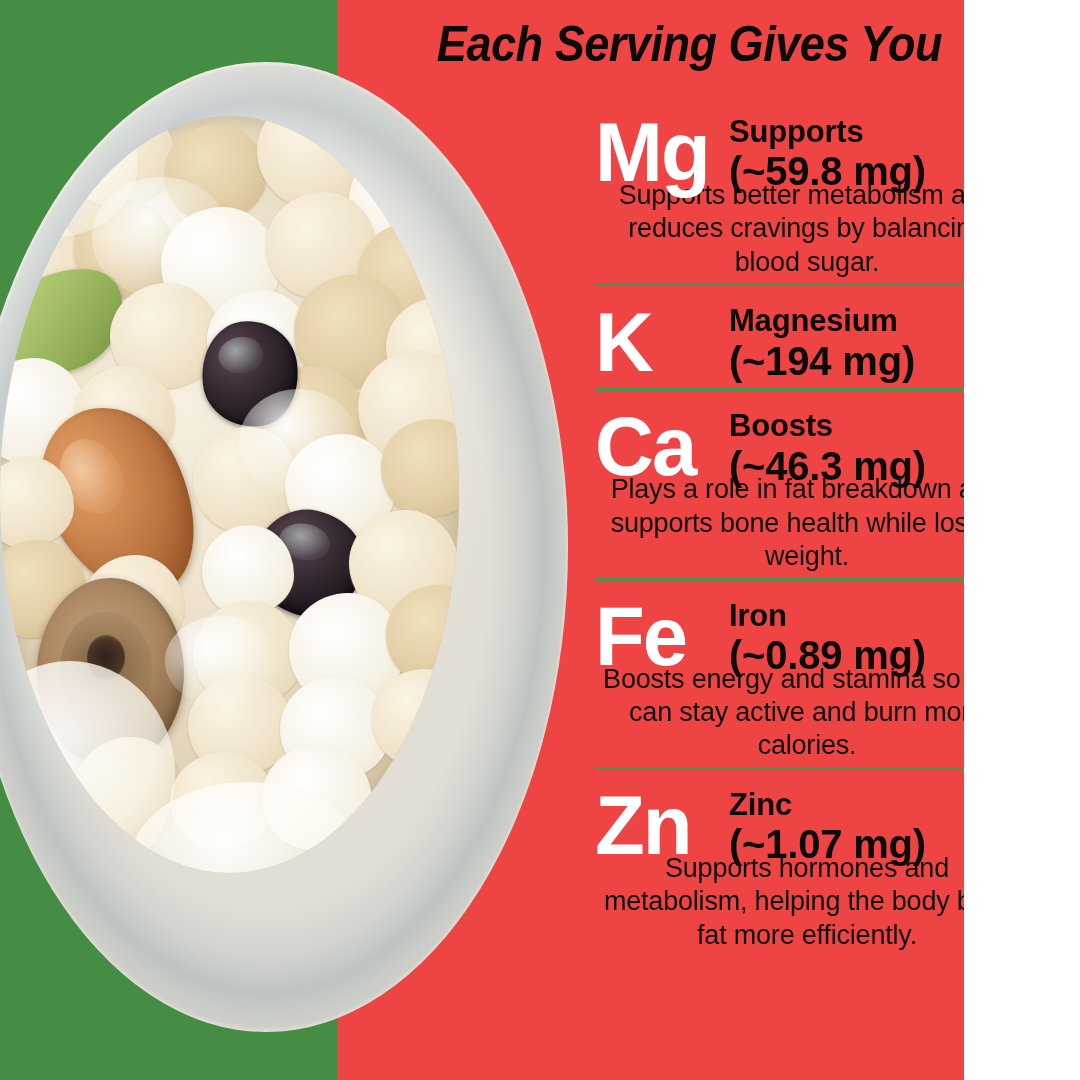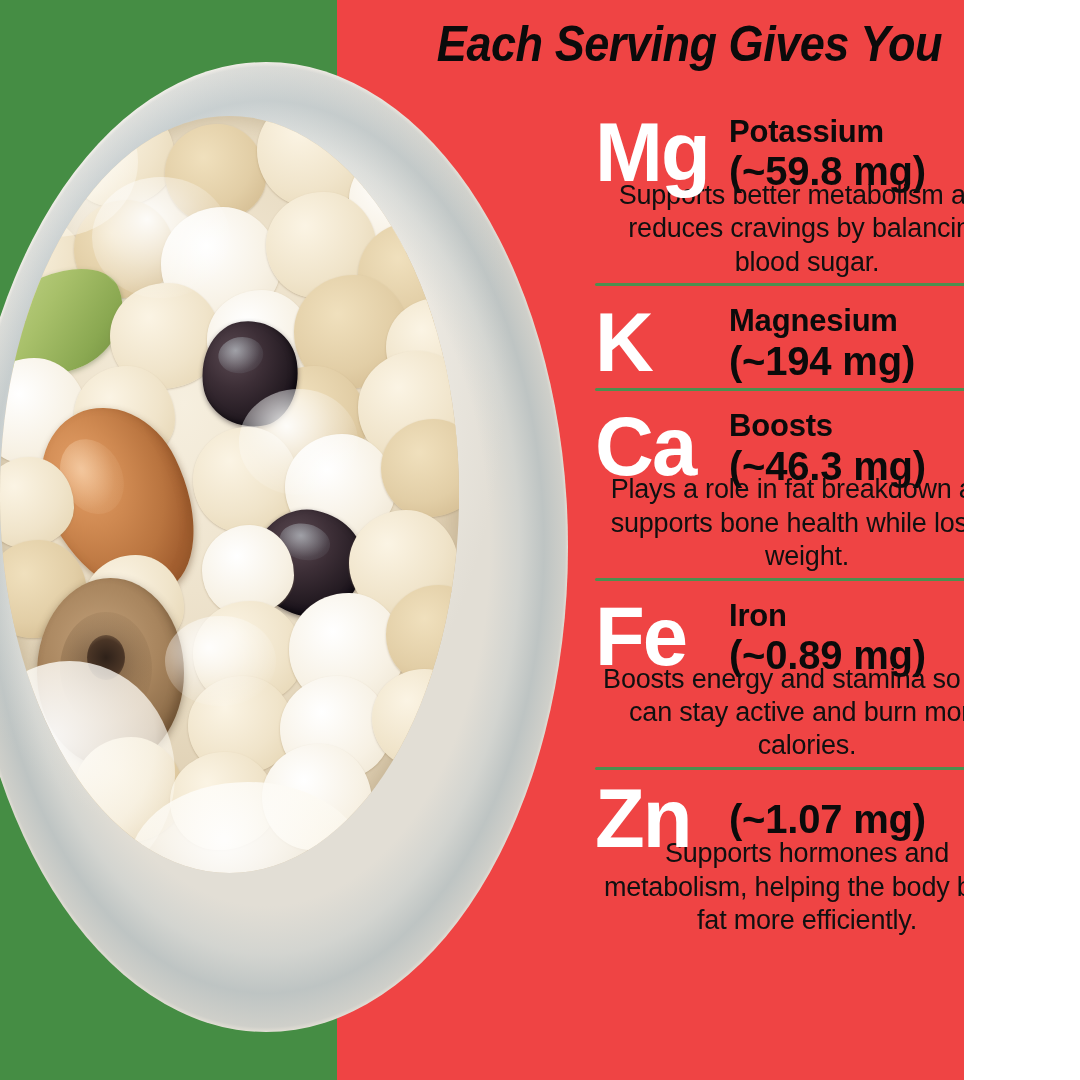--- a/index.html
+++ b/index.html
@@ -332,21 +332,21 @@
   <div class="content">
 
     <div class="headline">Each Serving Gives You</div>
 
     <div class="list">
 
       <div class="entry divided">
         <div class="entry-head">
           <div class="symbol">Mg</div>
           <div class="names">
-            <div class="nutrient-name">Potassium</div>
+            <div class="nutrient-name">Supports</div>
             <div class="nutrient-amount">(~59.8 mg)</div>
           </div>
         </div>
         <div class="desc">Supports better metabolism and reduces cravings by balancing blood sugar.</div>
       </div>
 
       <div class="entry divided">
         <div class="entry-head">
           <div class="symbol">K</div>
           <div class="names">
@@ -375,20 +375,21 @@
             <div class="nutrient-amount">(~0.89 mg)</div>
           </div>
         </div>
         <div class="desc">Boosts energy and stamina so you can stay active and burn more calories.</div>
       </div>
 
       <div class="entry">
         <div class="entry-head">
           <div class="symbol">Zn</div>
           <div class="names">
+            <div class="nutrient-name">Zinc</div>
             <div class="nutrient-amount">(~1.07 mg)</div>
           </div>
         </div>
         <div class="desc">Supports hormones and metabolism, helping the body burn fat more efficiently.</div>
       </div>
 
     </div>
   </div>
 </div>
 

